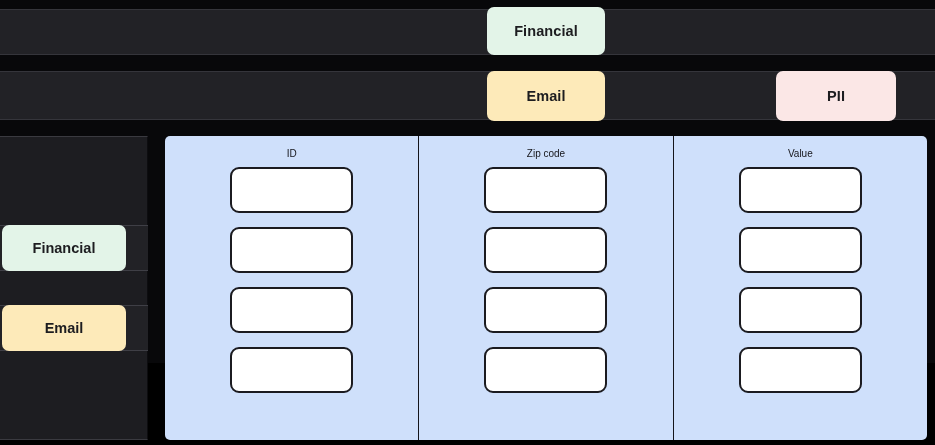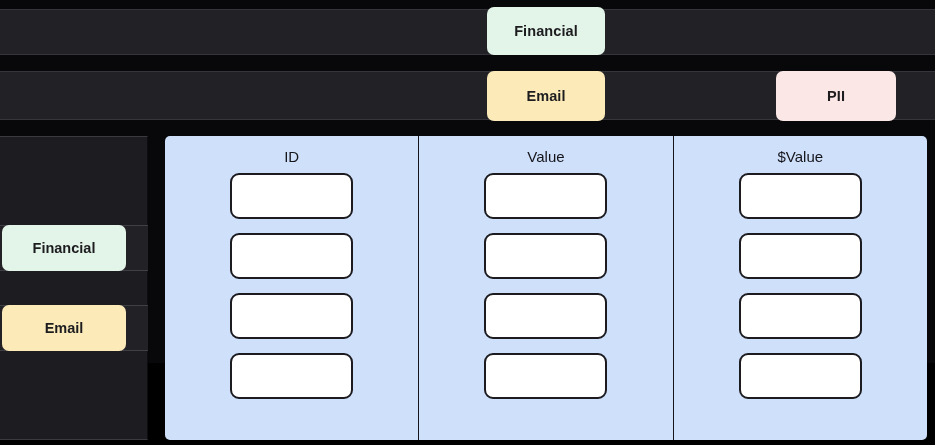--- a/index.html
+++ b/index.html
@@ -123,21 +123,21 @@
     flex-direction: column;
     align-items: center;
     border-right: 1.5px solid #15151a;
     box-sizing: border-box;
   }
   .column:last-child { border-right: none; }
 
   .col-header {
     margin-top: 12px;
     margin-bottom: 8px;
-    font-size: 15px;
+    font-size: 10px;
     color: #15151a;
     font-weight: normal;
     white-space: nowrap;
     user-select: none;
   }
   .cells {
     width: 100%;
     display: flex;
     flex-direction: column;
     align-items: center;
@@ -181,37 +181,37 @@
     <div class="column">
       <div class="col-header">ID</div>
       <div class="cells">
         <div class="cell"></div>
         <div class="cell"></div>
         <div class="cell"></div>
         <div class="cell"></div>
       </div>
     </div>
 
+    <div class="column">
+      <div class="col-header">Zip code</div>
+      <div class="cells">
+        <div class="cell"></div>
+        <div class="cell"></div>
+        <div class="cell"></div>
+        <div class="cell"></div>
+      </div>
+    </div>
 
     <div class="column">
       <div class="col-header">Value</div>
       <div class="cells">
         <div class="cell"></div>
         <div class="cell"></div>
         <div class="cell"></div>
         <div class="cell"></div>
       </div>
     </div>
 
 
-    <div class="column">
-      <div class="col-header">$Value</div>
-      <div class="cells">
-        <div class="cell"></div>
-        <div class="cell"></div>
-        <div class="cell"></div>
-        <div class="cell"></div>
-      </div>
-    </div>
 
   </div>
 
 </div>
 
 </body></html>

